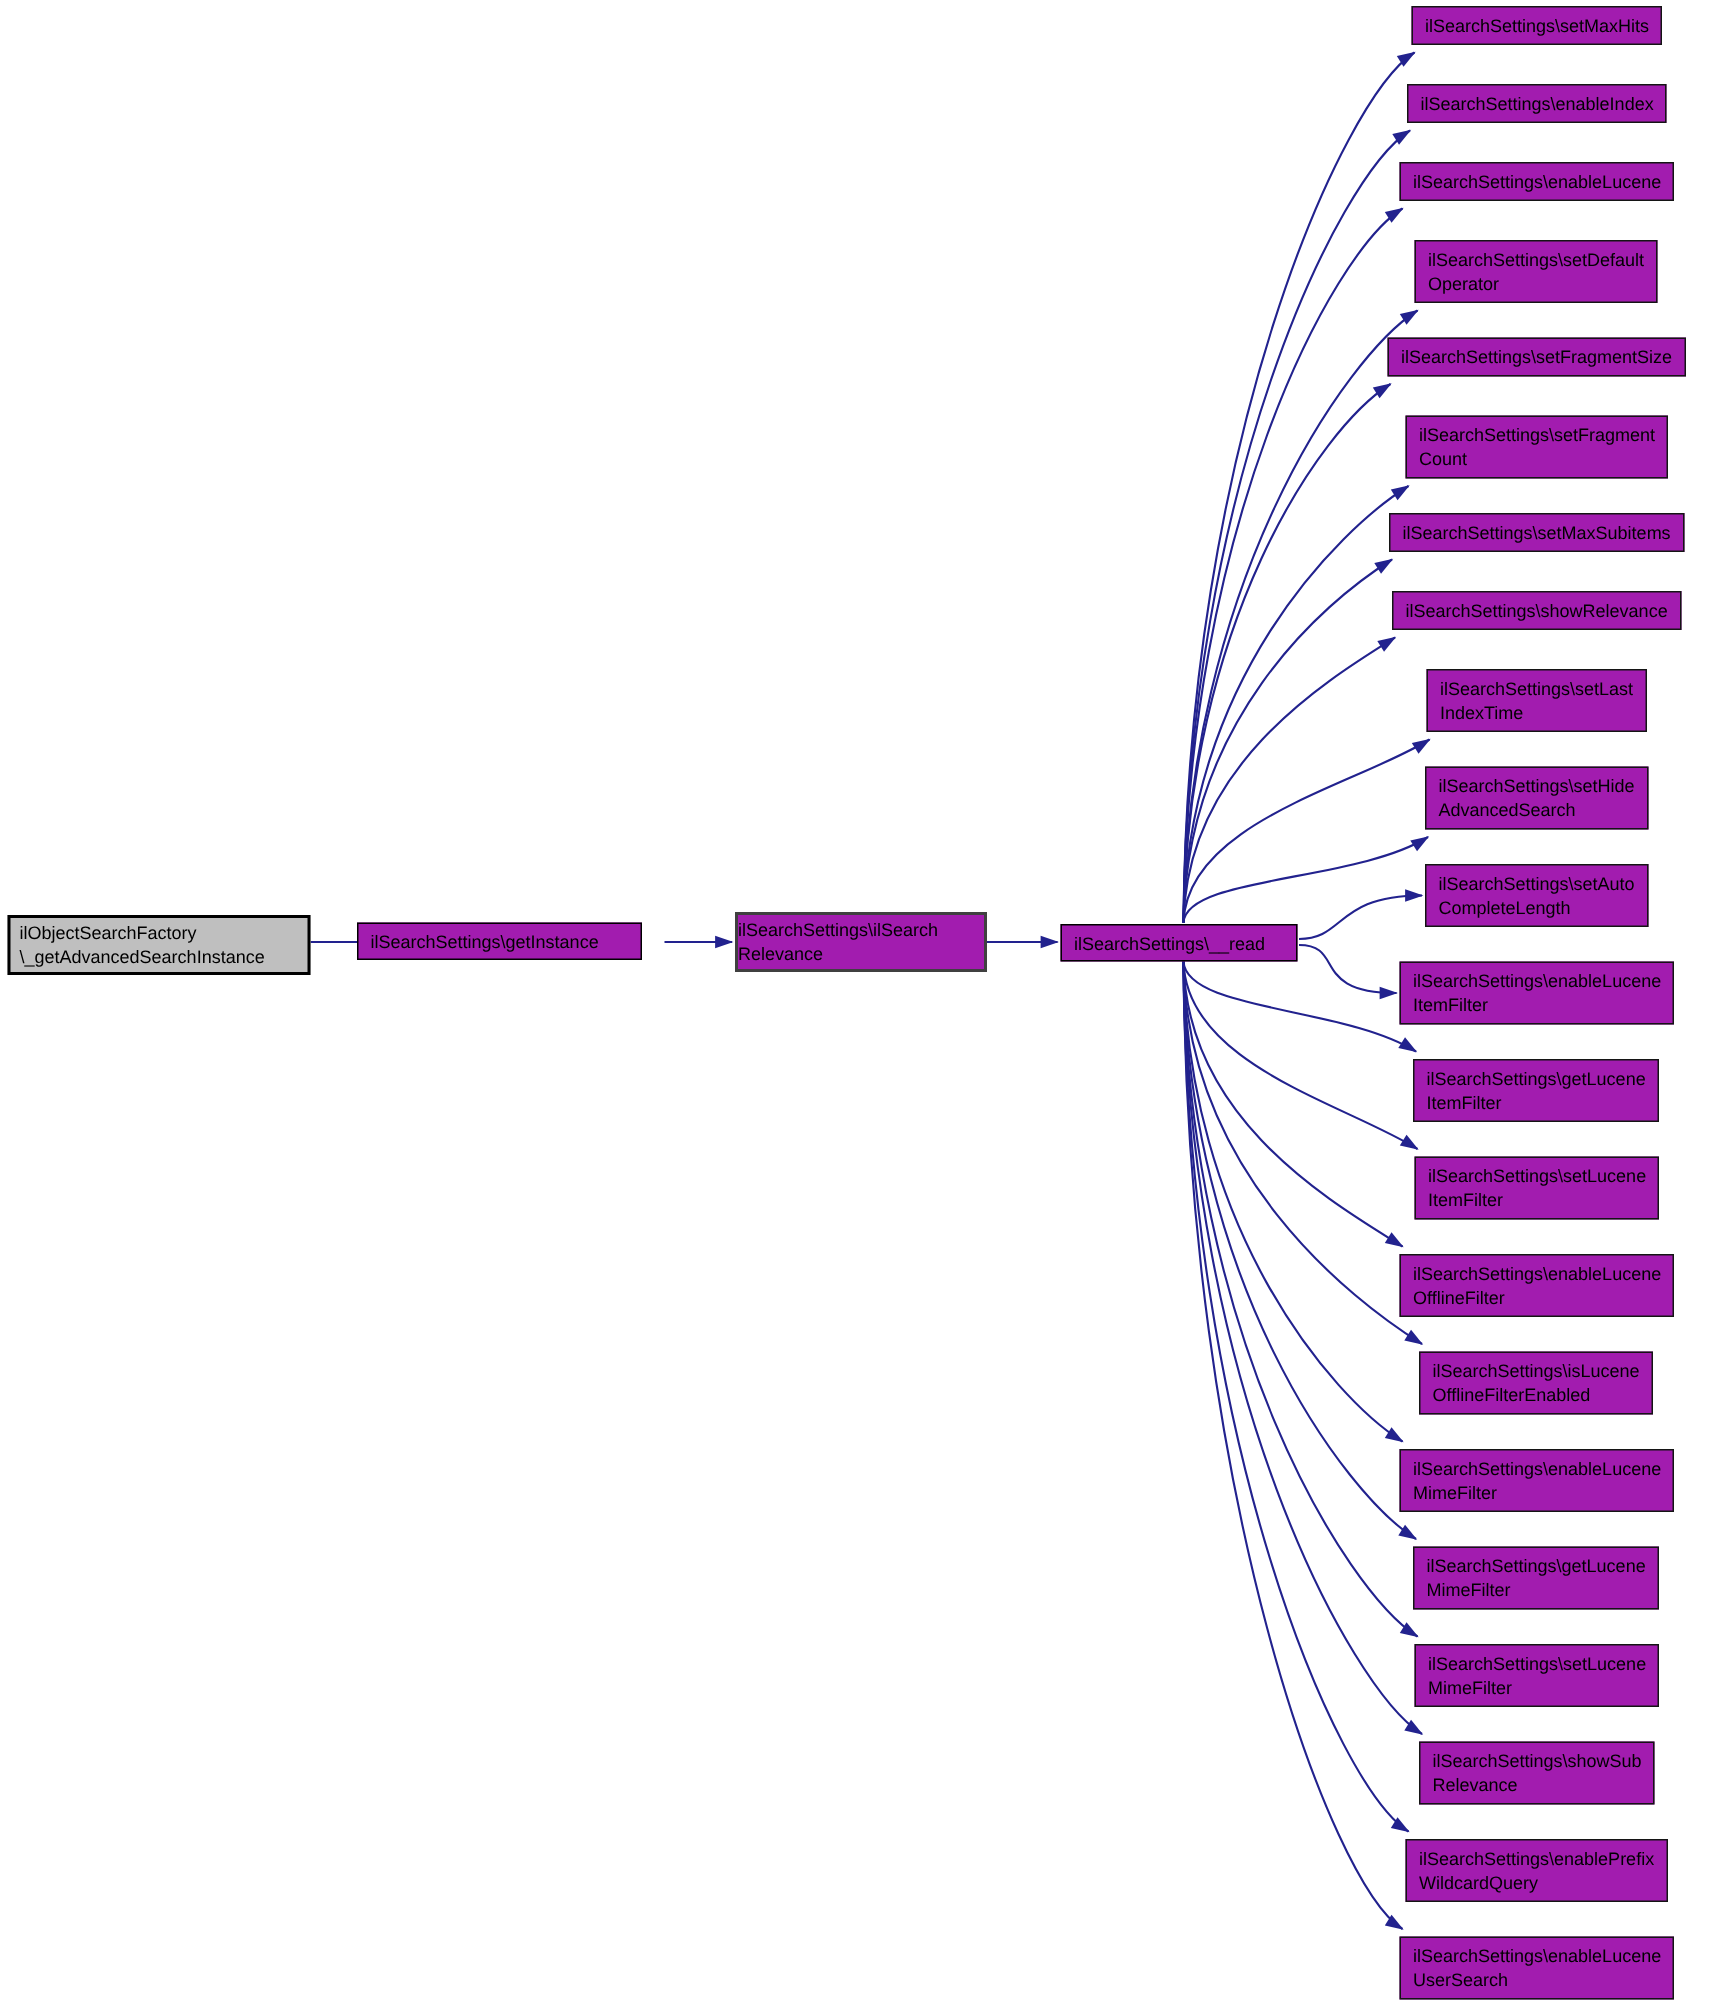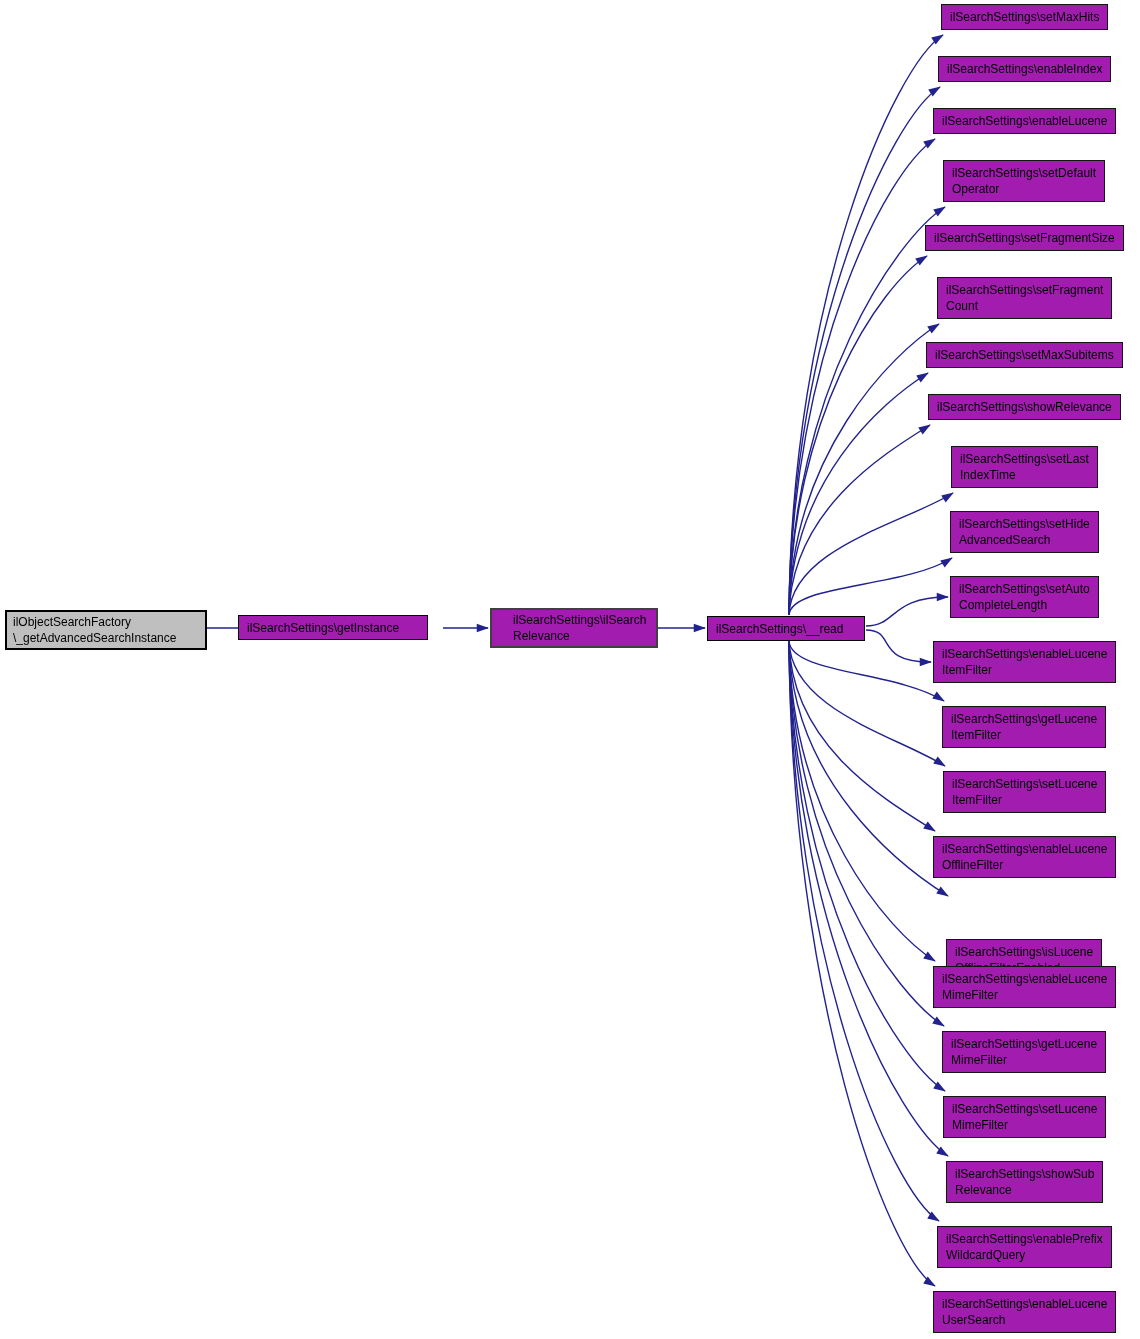--- a/index.html
+++ b/index.html
@@ -8,21 +8,21 @@
     font-family:"Liberation Sans","DejaVu Sans",sans-serif;
   }
   .canvas svg{position:absolute;left:0;top:0;z-index:1;}
   .node{
     position:absolute;box-sizing:border-box;z-index:2;background:#a21caf;
     border:1px solid #000000;color:#000000;font-size:12px;line-height:16px;
     text-align:left;padding:4px 8px;white-space:nowrap;cursor:pointer;
   }
   .node .ln{display:block;}
   .node.root{border:2px solid #000000;text-align:left;padding:2px 6px;}
-  .node.thick{border:2px solid #404040;padding:2px 21px;}
+  .node.thick{border:2px solid #404040;padding:2px 0;}
   .node.callee{border:1px solid #141414;}
 </style>
 </head>
 <body>
 
 <div class="canvas">
   <svg id="edges" width="1140" height="1339" viewBox="0 0 1140 1339">
     <defs>
       <marker id="arrow" markerUnits="userSpaceOnUse" markerWidth="15" markerHeight="12" refX="12" refY="0" orient="auto" viewBox="-1 -6 16 12">
         <path d="M0,-4.5 L13,0 L0,4.5 Z" fill="#22228e"></path>
@@ -118,21 +118,21 @@
         <span class="ln">ItemFilter</span>
       </div>
       <div class="node callee" style="top: 771px; left: 943px;">
         <span class="ln">ilSearchSettings\setLucene</span>
         <span class="ln">ItemFilter</span>
       </div>
       <div class="node callee" style="top: 836px; left: 933px;">
         <span class="ln">ilSearchSettings\enableLucene</span>
         <span class="ln">OfflineFilter</span>
       </div>
-      <div class="node callee" style="top: 939px; left: 946px;">
+      <div class="node callee" style="top: 901px; left: 946px;">
         <span class="ln">ilSearchSettings\isLucene</span>
         <span class="ln">OfflineFilterEnabled</span>
       </div>
       <div class="node callee" style="top: 966px; left: 933px;">
         <span class="ln">ilSearchSettings\enableLucene</span>
         <span class="ln">MimeFilter</span>
       </div>
       <div class="node callee" style="top: 1031px; left: 942px;">
         <span class="ln">ilSearchSettings\getLucene</span>
         <span class="ln">MimeFilter</span>

